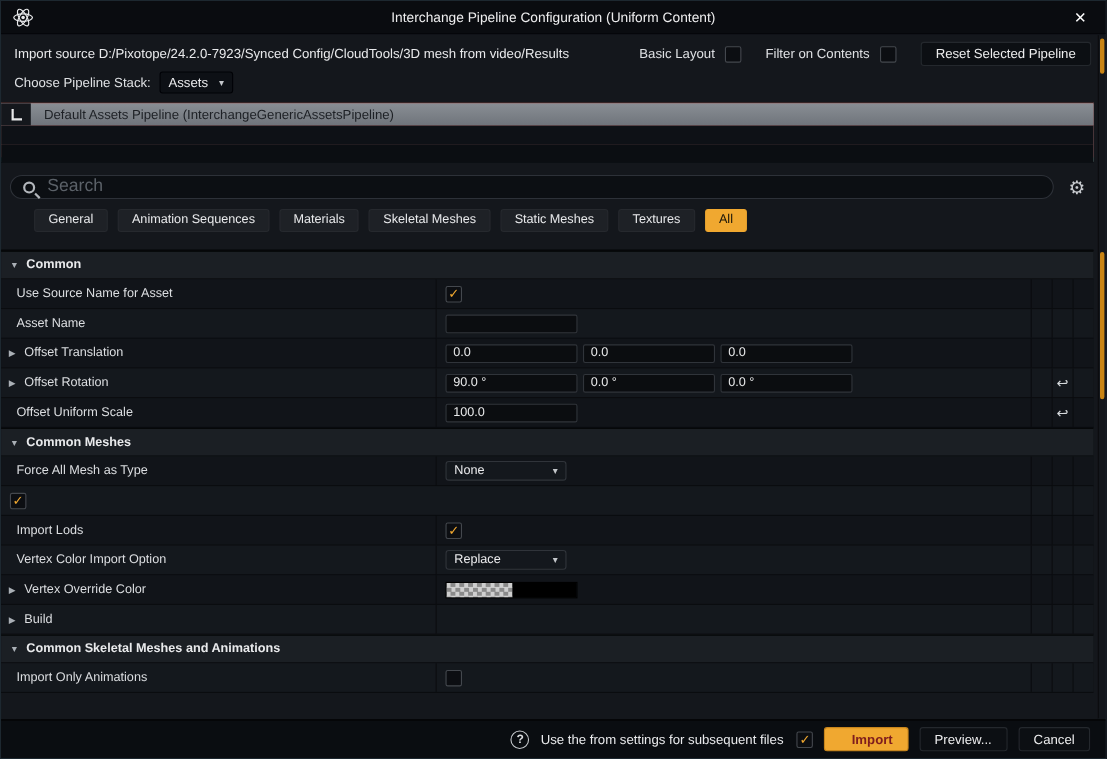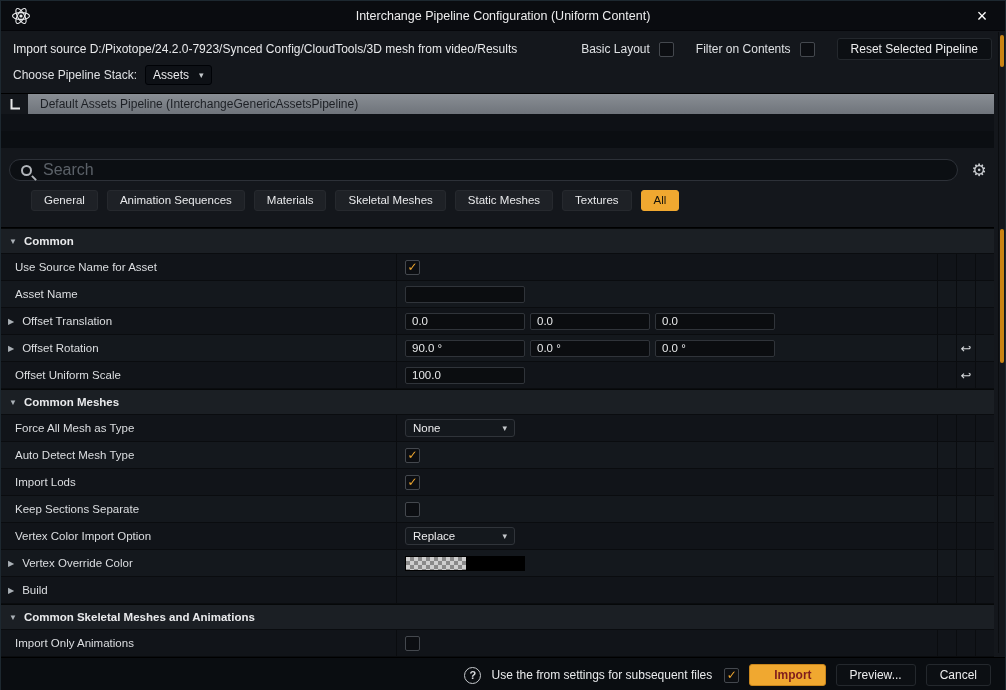--- a/index.html
+++ b/index.html
@@ -266,23 +266,20 @@
         </div>
       </div>
       <div class="rcells">
           <span class="rcell"></span>
           <span class="rcell"></span>
           <span class="rcell"></span>
         </div>
     </div>
 
     <div class="prow">
-      <div class="plabel">
-          <span>Auto Detect Mesh Type</span>
-        </div>
       <div class="pvalue">
         <span class="cb checked">
             <span class="mark">✓</span>
           </span>
       </div>
       <div class="rcells">
           <span class="rcell"></span>
           <span class="rcell"></span>
           <span class="rcell"></span>
         </div>
@@ -297,33 +294,20 @@
             <span class="mark">✓</span>
           </span>
       </div>
       <div class="rcells">
           <span class="rcell"></span>
           <span class="rcell"></span>
           <span class="rcell"></span>
         </div>
     </div>
 
-    <div class="prow">
-      <div class="plabel">
-          <span>Keep Sections Separate</span>
-        </div>
-      <div class="pvalue">
-        <span class="cb"></span>
-      </div>
-      <div class="rcells">
-          <span class="rcell"></span>
-          <span class="rcell"></span>
-          <span class="rcell"></span>
-        </div>
-    </div>
 
     <div class="prow">
       <div class="plabel">
           <span>Vertex Color Import Option</span>
         </div>
       <div class="pvalue">
         <div class="combo cell">
           <span>Replace</span>
           <span class="combo-arrow">▾</span>
         </div>

